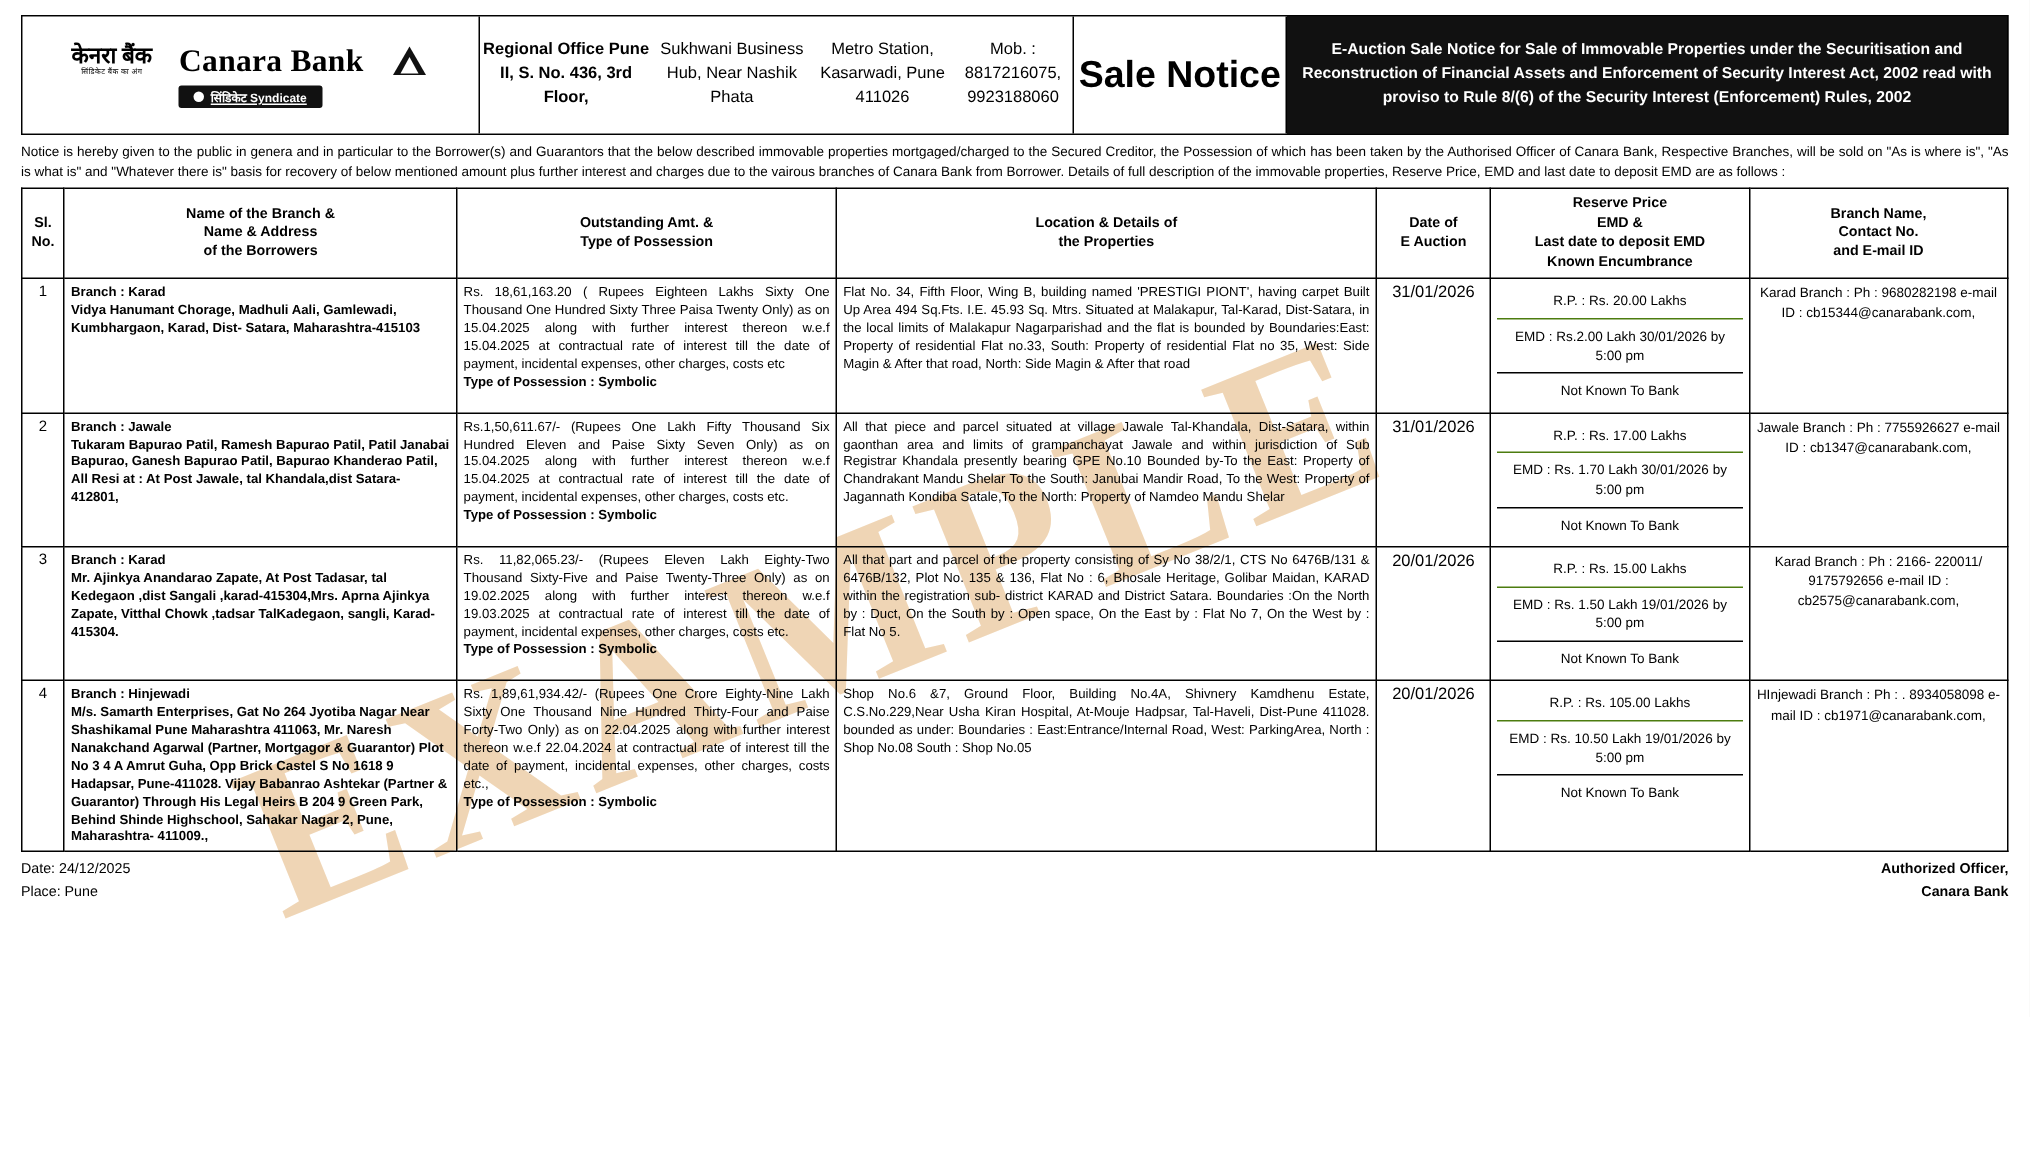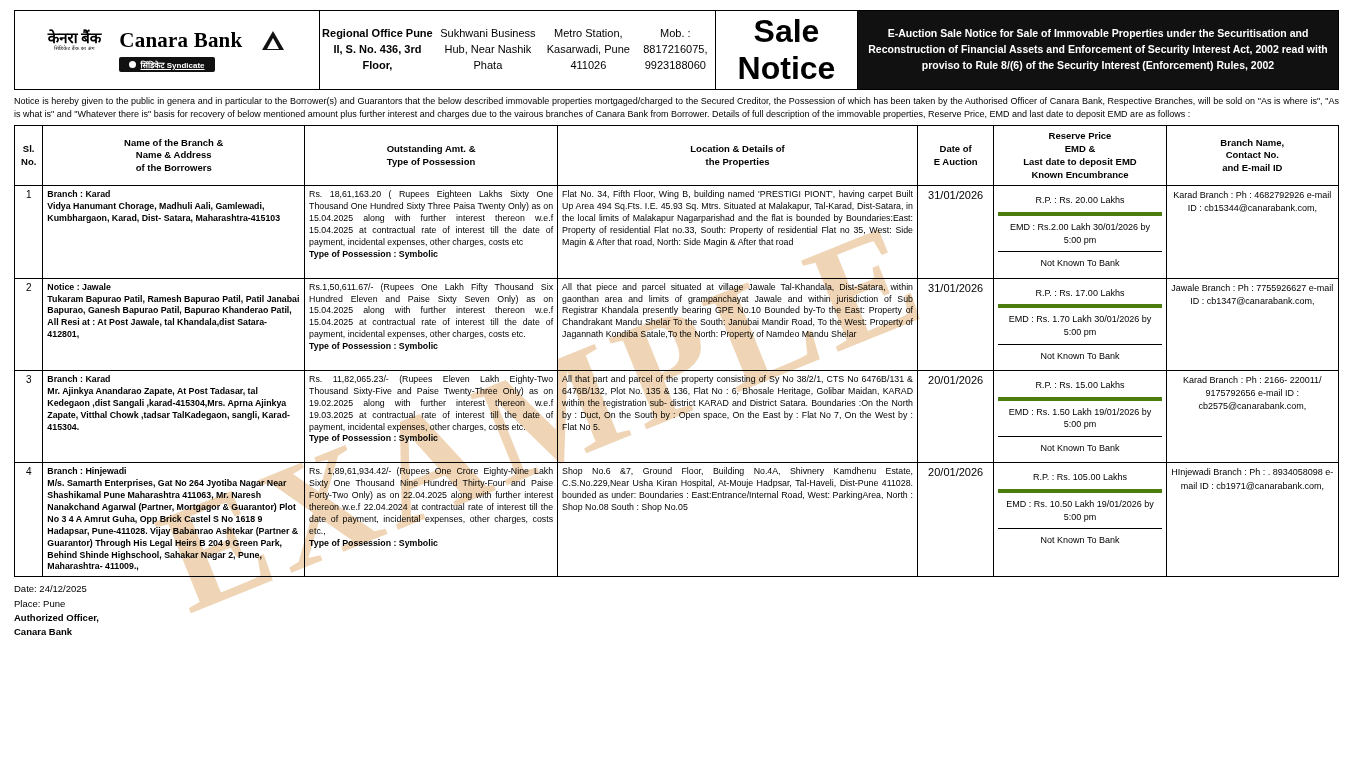--- a/index.html
+++ b/index.html
@@ -96,21 +96,21 @@
     display:flex;flex-direction:row;align-items:center;justify-content:center;
     font-size:11px;line-height:1.45;text-align:center;
     box-sizing:border-box;
   }
   .hdr-addr .l1{font-weight:bold;}
   .hdr-sale{
     flex:0 0 142px;
     background:#ffffff;
     border-right:1px solid #000;
     display:flex;align-items:center;justify-content:center;
-    font-size:32px;font-weight:bold;
+    font-size:25px;font-weight:bold;
     text-align:center;line-height:1.15;
     box-sizing:border-box;
   }
   .hdr-title{
     flex:1;
     background:#111;color:#fff;
     display:flex;align-items:center;justify-content:center;
     text-align:center;
     font-size:10.5px;font-weight:bold;line-height:1.5;
     padding:0 10px;
@@ -159,41 +159,40 @@
   td.loc{text-align:justify;}
   td.date{text-align:center;vertical-align:middle;font-size:11px;}
   td.contact{text-align:center;font-size:9px;line-height:1.45;}
   .rp-box{padding:0;}
   .rp-inner > div{
     padding:5px 4px;
     text-align:center;
     font-size:9px;
     line-height:1.4;
   }
-  .rp-inner > div.mid{border-top:4px solid #4d7c0f;border-bottom:1px solid #000;}
+  .rp-inner > div.mid{border-top:1px solid #4d7c0f;border-bottom:1px solid #000;}
   .bold{font-weight:bold;}
   
   .foot{
     margin-top:5px;
     font-size:9px;
     line-height:1.5;
     position:relative;z-index:6;
     display:flex;
     justify-content:space-between;
     align-items:flex-start;
-    flex-direction:column;
   }
   .foot-line{
     font-size:9px;
     text-align:center;
     margin-top:5px;
     position:relative;z-index:6;
   }
   .foot-left{font-size:9.5px;line-height:1.5;}
-  .foot-right{font-size:9.5px;line-height:1.5;font-weight:bold;}
+  .foot-right{font-size:9.5px;line-height:1.5;text-align:right;font-weight:bold;}
 </style>
 </head>
 <body>
 
 <div class="page">
 
   <div class="watermark">
     <span>EXAMPLE</span>
   </div>
 
@@ -263,27 +262,27 @@
         </td>
         <td class="cell loc">Flat No. 34, Fifth Floor, Wing B, building named 'PRESTIGI PIONT', having carpet Built Up Area 494 Sq.Fts. I.E. 45.93 Sq. Mtrs. Situated at Malakapur, Tal-Karad, Dist-Satara, in the local limits of Malakapur Nagarparishad and the flat is bounded by Boundaries:East: Property of residential Flat no.33, South: Property of residential Flat no 35, West: Side Magin &amp; After that road, North: Side Magin &amp; After that road</td>
         <td class="date">31/01/2026</td>
         <td class="rp-box">
           <div class="rp-inner">
             <div>R.P. : Rs. 20.00 Lakhs</div>
             <div class="mid">EMD : Rs.2.00 Lakh 30/01/2026  by 5:00 pm</div>
             <div>Not Known To Bank</div>
           </div>
         </td>
-        <td class="contact">Karad Branch : Ph : 4682792926 e-mail ID : cb15344@canarabank.com,</td>
+        <td class="contact">Karad Branch : Ph : 9680282198 e-mail ID : cb15344@canarabank.com,</td>
       </tr>
 
       <tr>
         <td class="sl">2</td>
         <td class="cell">
-          <div class="bold">Notice : Jawale</div>
+          <div class="bold">Branch : Jawale</div>
           <div class="bold">Tukaram Bapurao Patil, Ramesh Bapurao Patil, Patil Janabai Bapurao, Ganesh Bapurao Patil, Bapurao Khanderao Patil, All Resi at :  At Post Jawale, tal Khandala,dist Satara- 412801,</div>
         </td>
         <td class="cell amt">
           <div>Rs.1,50,611.67/- (Rupees One Lakh Fifty Thousand Six Hundred Eleven and Paise Sixty Seven Only) as on 15.04.2025 along with further interest thereon w.e.f 15.04.2025 at contractual rate of interest till the date of payment, incidental expenses, other charges, costs etc.</div>
           <div class="bold">Type of Possession : Symbolic</div>
         </td>
         <td class="cell loc">All that piece and parcel situated at village Jawale Tal-Khandala, Dist-Satara, within gaonthan area and limits of grampanchayat Jawale and within jurisdiction of Sub Registrar Khandala presently bearing GPE No.10 Bounded by-To the East: Property of Chandrakant Mandu Shelar To the South: Janubai Mandir Road, To the West: Property of Jagannath Kondiba Satale,To the North: Property of Namdeo Mandu Shelar</td>
         <td class="date">31/01/2026</td>
         <td class="rp-box">
           <div class="rp-inner">

